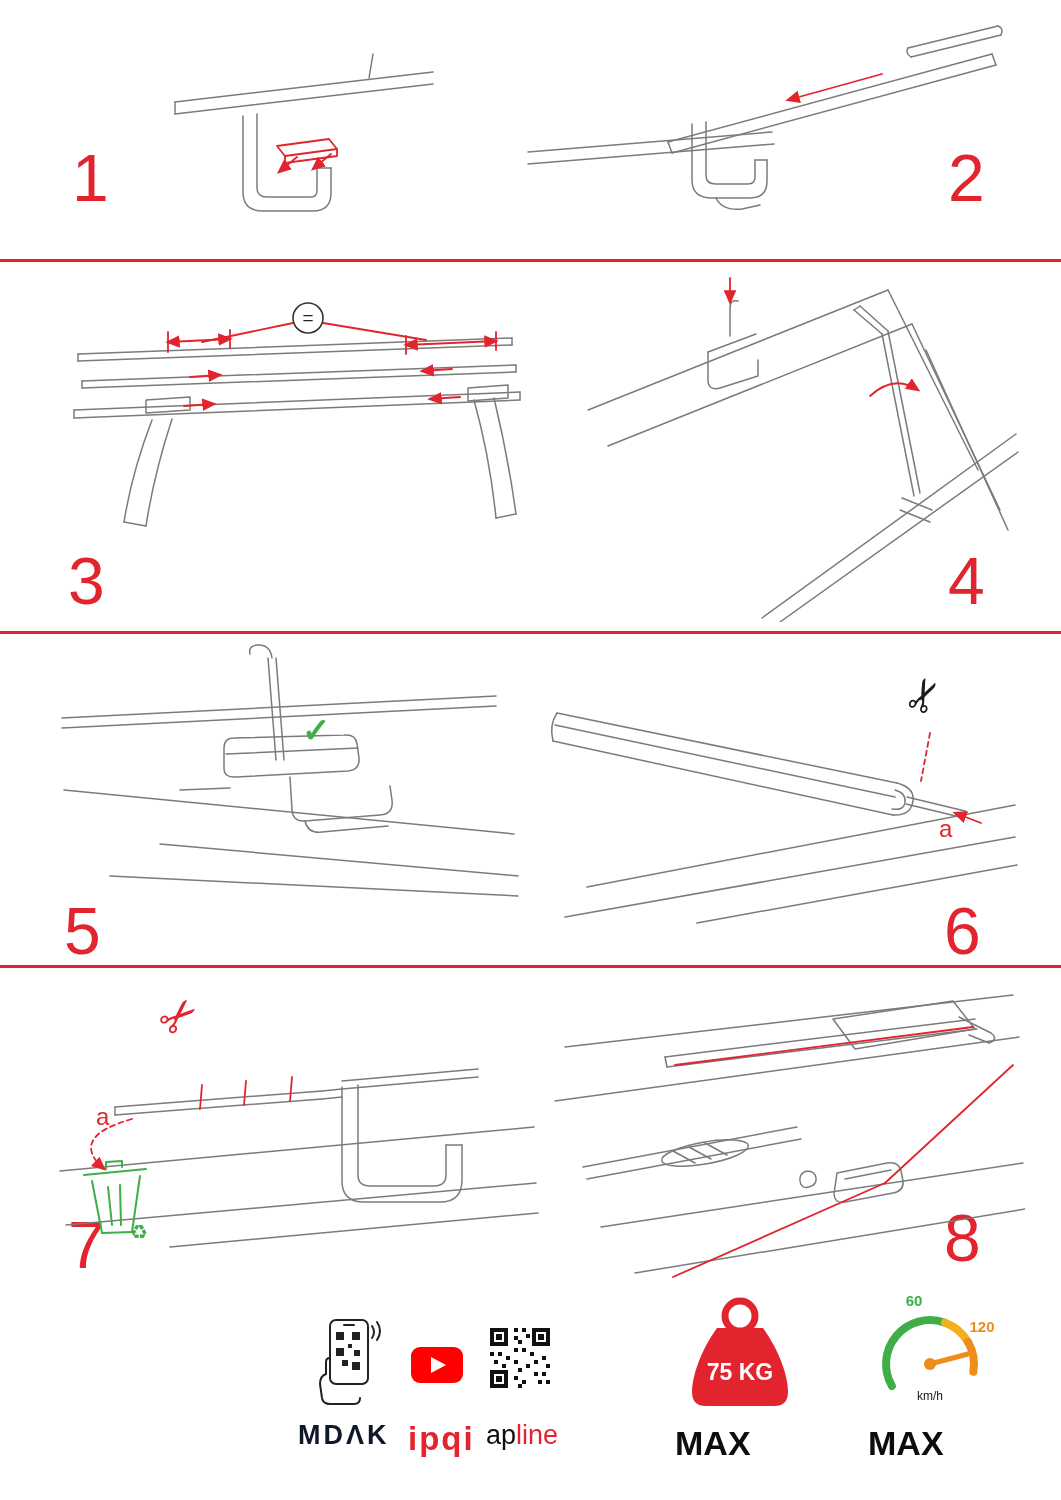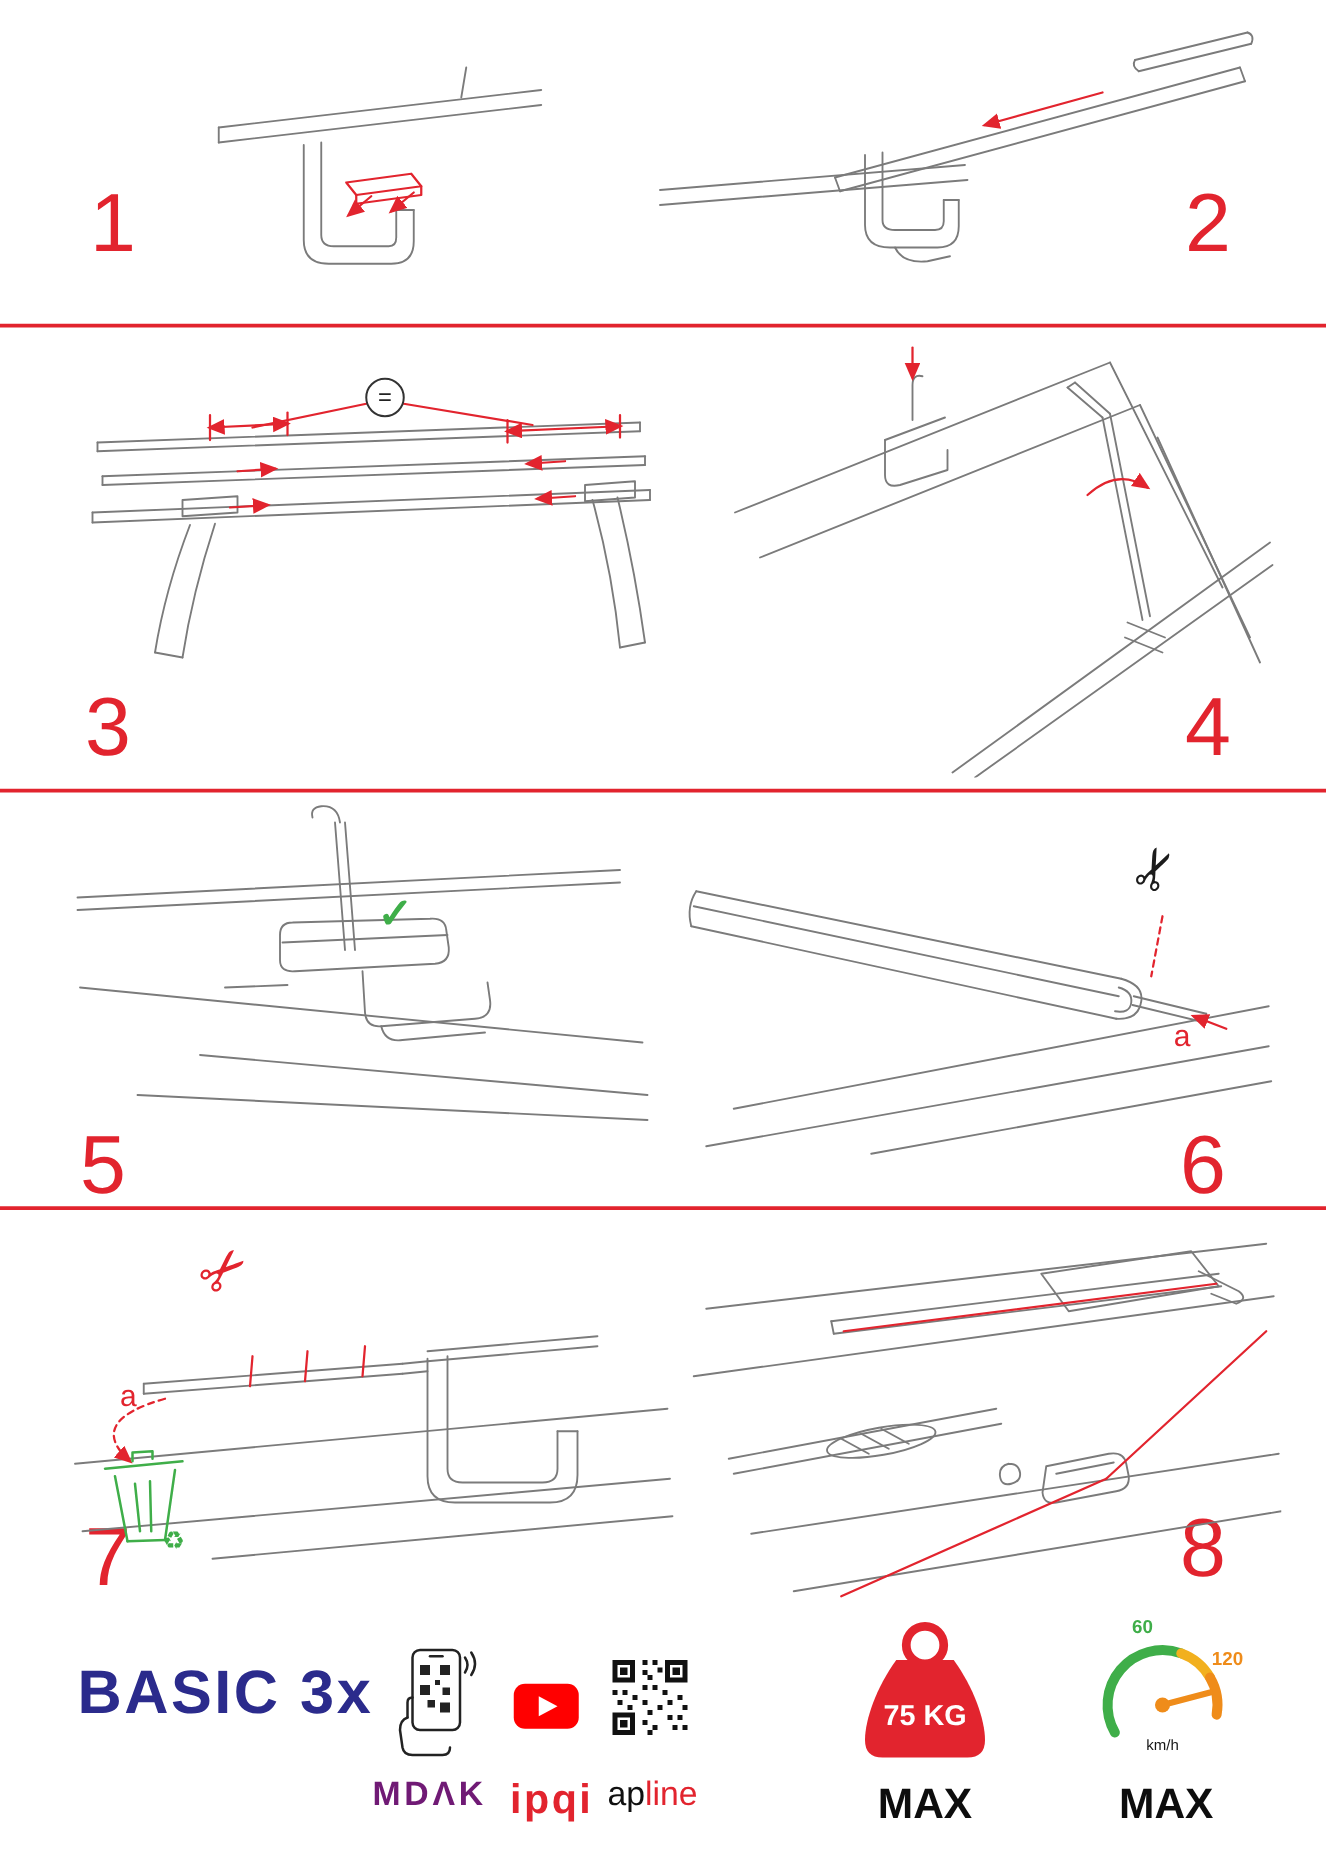--- a/index.html
+++ b/index.html
@@ -23,27 +23,27 @@
   .ill text.lab{fill:var(--accent-red);font-size:24px}
   .ill text.scis{font-size:44px;fill:#1c1c1c}
   .ill text.scis-red{font-size:46px;fill:var(--accent-red)}
   .ill text.check{fill:var(--green);font-size:34px;font-weight:bold}
   .ill text.recycle{fill:var(--green);font-size:20px}
   .ill text.eq{fill:#222;font-size:19px}
   .logo-basic{position:absolute;left:62px;top:1326px;font-size:49px;font-weight:700;color:var(--brand-blue);letter-spacing:2px}
   .logo-accessorypart{position:absolute;left:64px;top:1414px;font-size:29px;font-weight:700;color:#101010}
   .red-part{color:var(--accent-red)}
   .icon-phone{position:absolute;left:306px;top:1316px}
-  .logo-mdak{position:absolute;left:298px;top:1420px;font-size:27px;font-weight:600;letter-spacing:3px;color:#701a75}
+  .logo-mdak{position:absolute;left:298px;top:1420px;font-size:27px;font-weight:600;letter-spacing:3px;color:#0f172a}
   .icon-youtube{position:absolute;left:410px;top:1346px}
   .logo-ipqi{position:absolute;left:408px;top:1420px;font-size:33px;font-weight:700;letter-spacing:2px;color:var(--accent-red)}
   .icon-qr{position:absolute;left:488px;top:1326px}
   .logo-apline{position:absolute;left:486px;top:1420px;font-size:27px;font-weight:400;color:#101010}
   .icon-weight{position:absolute;left:675px;top:1294px}
-  .max-label{position:absolute;width:130px;text-align:center;font-size:34px;font-weight:700;color:#0d0d0d}
+  .max-label{position:absolute;width:130px;font-size:34px;font-weight:700;color:#0d0d0d}
   .max-weight{left:675px;top:1424px}
   .icon-speed{position:absolute;left:868px;top:1292px}
   .max-speed{left:868px;top:1424px}
   .yt-bg{fill:var(--youtube-red)}
   .w-red-fill{fill:var(--accent-red)}
   .w-red-stroke{stroke:var(--accent-red);fill:none;stroke-width:7}
   .w-text{fill:#fff;font-size:23px;font-weight:bold}
   .arc{fill:none;stroke-linecap:round;stroke-width:8}
   .arc-green{stroke:var(--green)}
   .arc-yellow{stroke:#f2b01e}
@@ -317,21 +317,20 @@
       <path d="M56 252 L478 188"></path>
       <path d="M90 298 L480 234"></path>
     </g>
     <g class="red">
       <path d="M130 90 L428 52"></path>
       <path d="M468 90 L340 208"></path>
       <path d="M340 208 L128 302"></path>
     </g>
   </svg>
 
-  <div class="logo-basic">BASIC 3x</div>
 
 
   <svg class="icon-phone" width="80" height="92" viewBox="0 0 80 92">
     <g class="dark-line">
       <rect x="24" y="4" width="38" height="64" rx="6"></rect>
       <path d="M38 9 L48 9"></path>
       <path d="M20 58 Q14 60 14 68 L16 82 Q17 88 24 88 L48 88 Q54 88 54 82"></path>
       <path d="M20 58 L20 46 Q20 42 24 42"></path>
       <path d="M66 10 Q70 16 66 22"></path>
       <path d="M71 6 Q77 15 71 24"></path>

